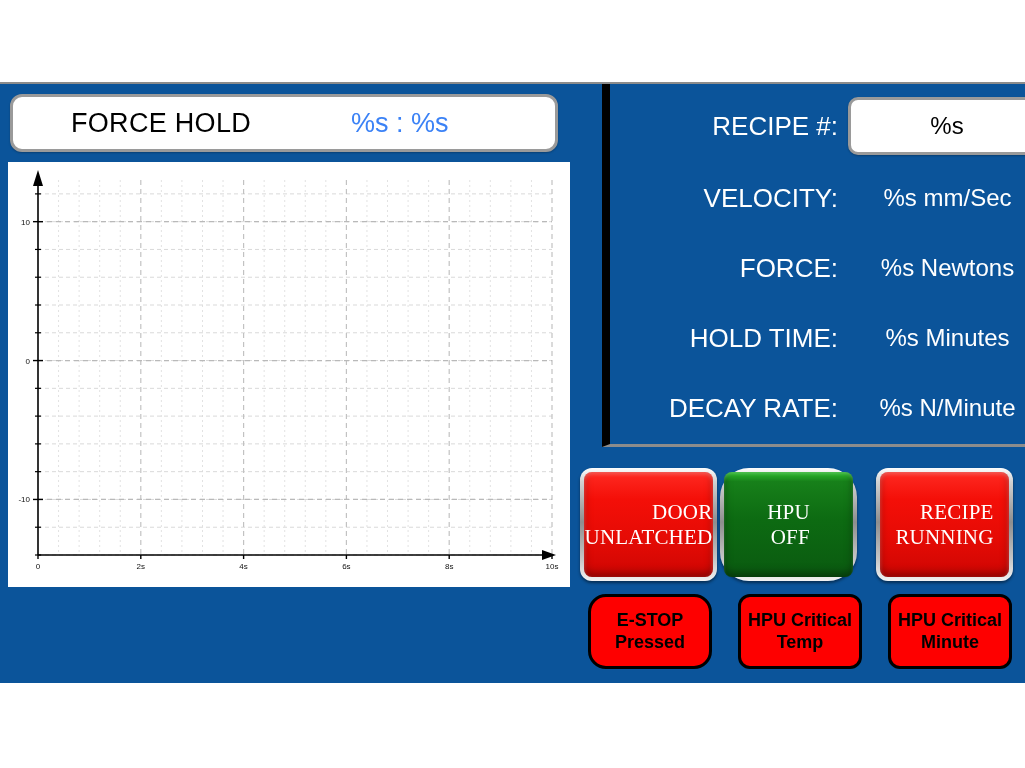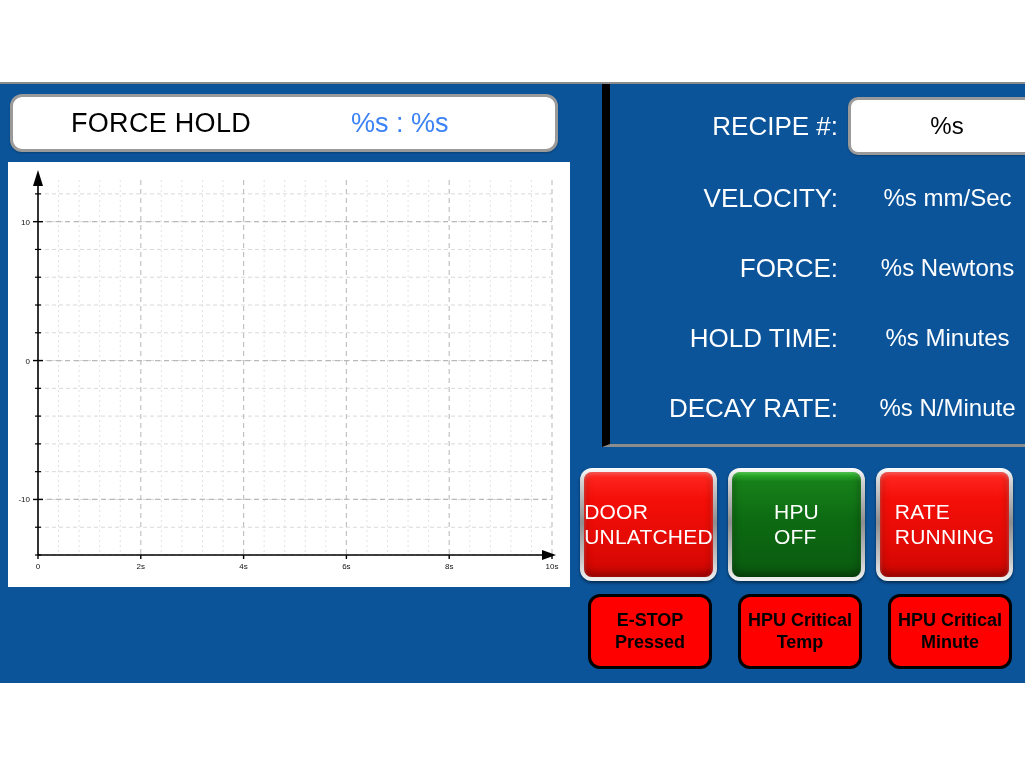--- a/index.html
+++ b/index.html
@@ -175,41 +175,42 @@
       linear-gradient(180deg,#fdfdfd 0%,#d2d2d2 12%,#8e8e8e 48%,#c9c9c9 82%,#f2f2f2 100%);
     box-shadow: 0 2px 3px rgba(0,0,0,0.45);
   }
   .status-btn .face {
     width: 100%;
     height: 100%;
     border-radius: 8px;
     display: flex;
     align-items: center;
     justify-content: center;
-    text-align: left;
+    text-align: right;
     color: #ffffff;
     font-size: 21px;
     line-height: 1.15;
     font-weight: 400;
     letter-spacing: 0.2px;
+    font-family: Liberation Serif, serif;
   }
   .status-btn.red .face {
     background:
       linear-gradient(180deg,#ff2a22 0%,#f40f08 26%,#e60b05 62%,#cf0603 100%);
     box-shadow: inset 0 2px 4px rgba(255,255,255,0.28),
                 inset 0 -4px 8px rgba(0,0,0,0.35);
   }
   .status-btn.green .face {
     background:
       linear-gradient(180deg,#2fc02f 0%,#17801a 9%,#0d6b12 45%,#0a5a10 100%);
     box-shadow: inset 0 2px 3px rgba(255,255,255,0.18),
                 inset 0 -4px 8px rgba(0,0,0,0.40);
   }
   #status-btn-0 { left: 2px; }
-  #status-btn-1 { left: 150px; }
+  #status-btn-1 { left: 142px; border-radius: 29px; }
   #status-btn-2 { left: 298px; }
 
   
   #alarm-row {
     position: absolute;
     left: 0px;
     top: 510px;
     width: 447px;
     height: 80px;
   }
@@ -224,21 +225,21 @@
     box-sizing: border-box;
     display: flex;
     align-items: center;
     justify-content: center;
     text-align: center;
     color: #000000;
     font-size: 18px;
     font-weight: bold;
     line-height: 1.2;
   }
-  #alarm-btn-0 { left: 10px; }
+  #alarm-btn-0 { left: 10px; border-radius: 18px; }
   #alarm-btn-1 { left: 160px; }
   #alarm-btn-2 { left: 310px; }
 
   .tick-text { font-family: "Liberation Sans", sans-serif; font-size: 8px; fill: #111; }
   .ytick-text { font-family: "Liberation Sans", sans-serif; font-size: 8px; fill: #111; }
 </style>
 </head>
 <body>
 
 <div id="hmi-screen">
@@ -393,21 +394,21 @@
           <span>
             <span>HPU</span><br>
             <span>OFF</span>
           </span>
         </div>
       </div>
 
       <div class="status-btn red" id="status-btn-2">
         <div class="face">
           <span>
-            <span>RATE</span><br>
+            <span>RECIPE</span><br>
             <span>RUNNING</span>
           </span>
         </div>
       </div>
 
     </div>
 
     <div id="alarm-row">
 
       <div class="alarm-btn" id="alarm-btn-0">

